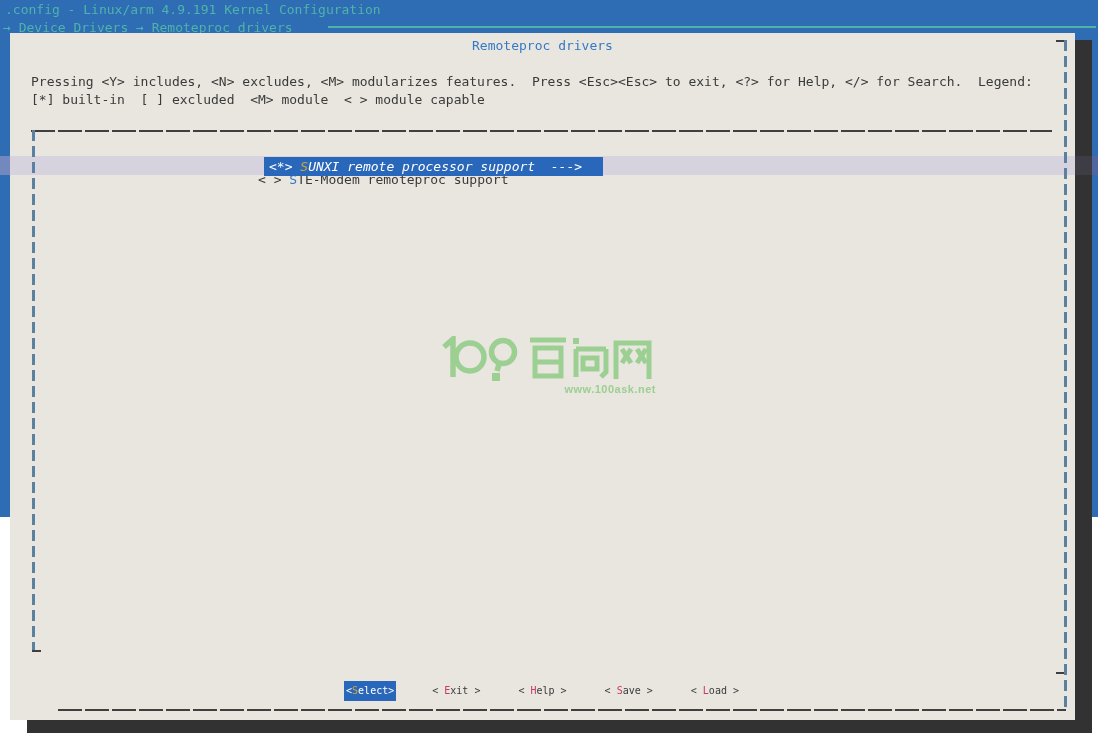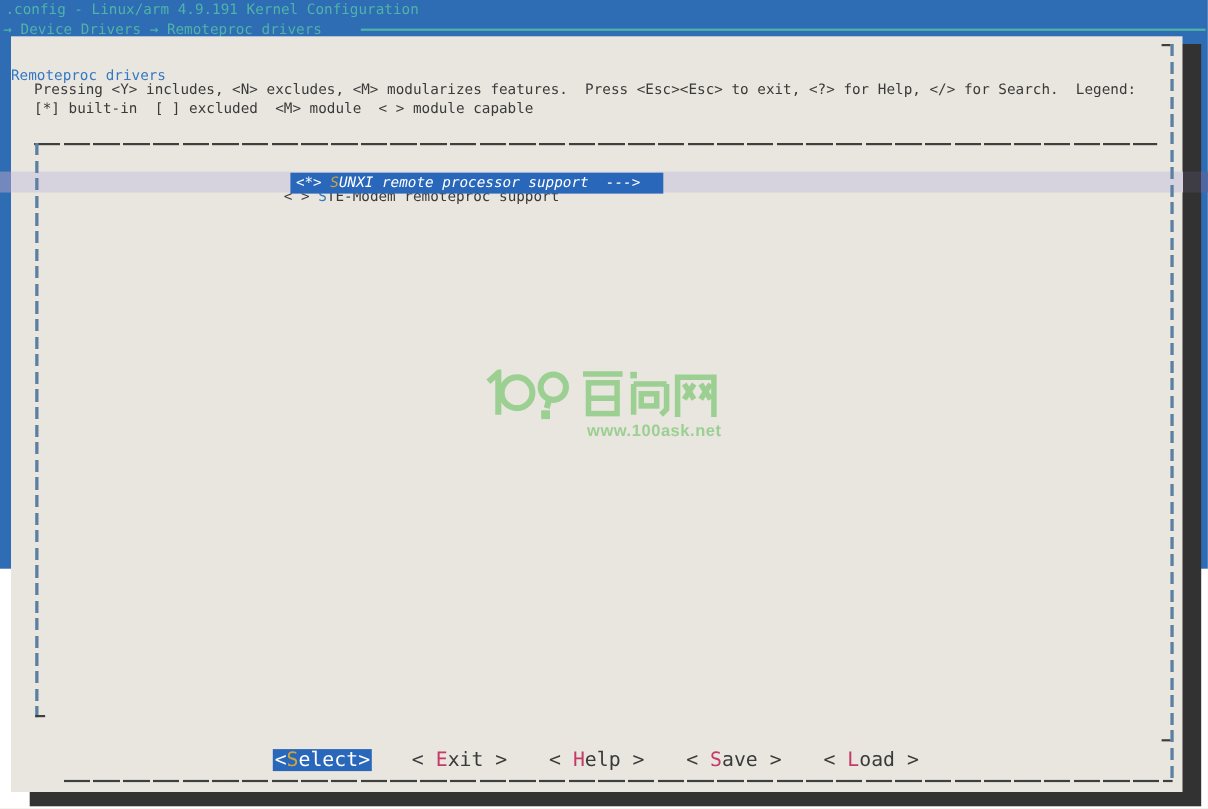--- a/index.html
+++ b/index.html
@@ -35,46 +35,46 @@
            transparent 11px,transparent 16px);}
   .stub{position:absolute;height:2px;background:var(--border-dark,#3f3f3f);}
   .box-top{left:21px;top:97px;width:1021px;}
   .box-left{left:22px;top:97px;height:522px;}
   .box-right{left:1054px;top:7px;height:670px;}
   .dlg-bottom{left:48px;top:676px;width:1008px;}
   .stub-bl{left:22px;top:617px;width:9px;}
   .stub-tr{left:1046px;top:7px;width:8px;}
   .stub-br{left:1046px;top:639px;width:8px;}
   
-  .dlg-title{position:absolute;left:0;top:4px;width:100%;text-align:left;
-             color:var(--accent-blue,#3579c5);margin-top:24px;}
+  .dlg-title{position:absolute;left:0;top:4px;width:100%;text-align:center;
+             color:var(--accent-blue,#3579c5);}
   .instr{position:absolute;left:21px;color:var(--text,#3a3a3a);}
   .i1{top:22px;} .i2{top:40px;} .i3{top:58px;}
   
   .menu-row{position:absolute;height:19px;line-height:19px;font-size:13px;
             white-space:pre;color:var(--text,#3a3a3a);}
   .menu-row .hk{color:var(--accent-blue,#3579c5);}
   .menu-row.selected{background:var(--selection-bg,#2967ba);
             color:var(--selection-text,#ffffff);padding-left:5px;}
   .menu-row.selected .hk{color:var(--hotkey-amber,#cfa33c);}
   
   .buttons{position:absolute;left:0;top:648px;width:100%;height:20px;
            display:flex;justify-content:center;gap:34px;}
-  .btn{font-size:18px;line-height:18px;white-space:pre;padding:1px 2px;
+  .btn{font-size:10px;line-height:18px;white-space:pre;padding:1px 2px;
        color:var(--text,#3a3a3a);}
   .btn .hk{color:var(--hotkey-red,#c53a66);}
   .btn.selected{background:var(--selection-bg,#2967ba);
        color:var(--selection-text,#ffffff);}
   .btn.selected .hk{color:var(--hotkey-amber,#cfa33c);}
   
   .watermark{position:absolute;left:430px;top:303px;width:218px;}
   .watermark svg{display:block;}
   .wm-url{margin-top:1px;text-align:right;padding-right:2px;
           font-family:"Liberation Sans","DejaVu Sans",sans-serif;
-          font-weight:bold;font-size:15px;letter-spacing:.5px;
+          font-weight:bold;font-size:11px;letter-spacing:.5px;
           color:var(--watermark-green,#9ccf92);}
 </style>
 </head>
 <body>
 
 <div class="screen">
 
   <div class="topbar-line mono" style="left:5px;top:1px;">.config - Linux/arm 4.9.191 Kernel Configuration</div>
   <div class="topbar-line mono" style="left:3px;top:19px;">→ Device Drivers → Remoteproc drivers</div>
   <div class="topbar-rule"></div>

